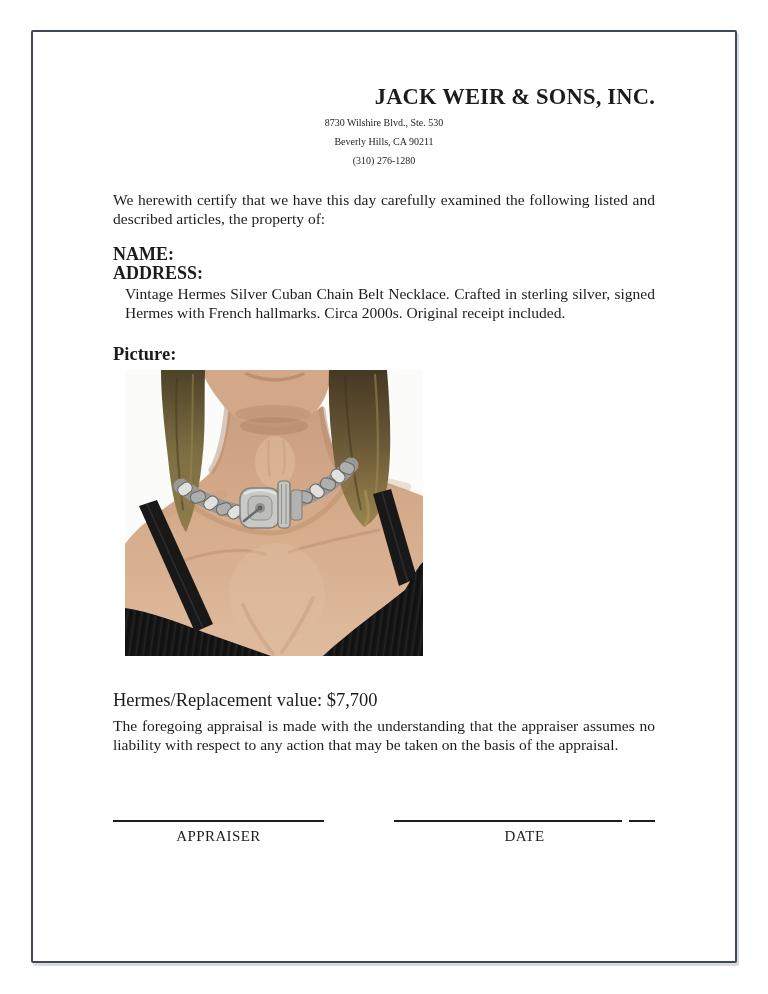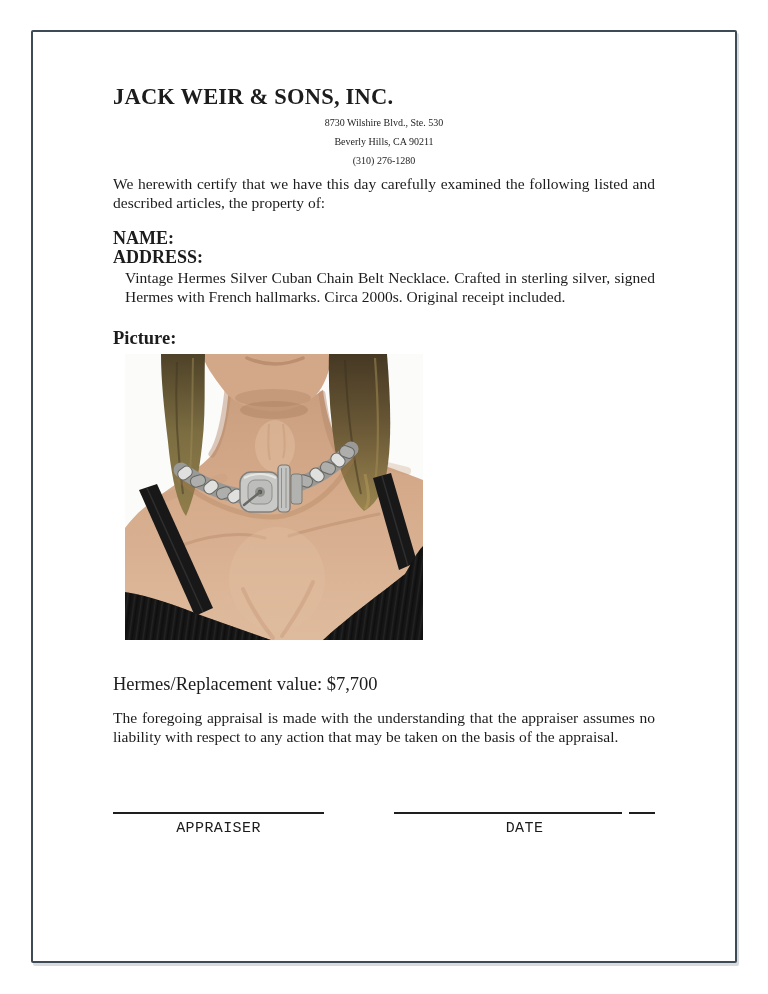--- a/index.html
+++ b/index.html
@@ -16,35 +16,35 @@
     width:702px;height:929px;
     border:2px solid #3e4a56;
     border-radius:2px;
     box-shadow:2px 3px 0 rgba(120,130,140,.28);
     background:#ffffff;
   }
   .content{position:absolute;left:113px;top:0;width:542px;}
   .title{
     margin-top:84px;
     font-size:22.5px;line-height:26px;font-weight:bold;
-    text-align:left;letter-spacing:.2px;
+    text-align:right;letter-spacing:.2px;
   }
   .addr{font-size:10px;line-height:19px;text-align:center;}
   .addr.first{margin-top:3px;}
   .block{font-size:15.5px;line-height:19px;text-align:justify;margin:0;}
-  .cert{margin-top:4px;}
+  .cert{margin-top:20px;}
   .owner{margin-top:17px;font-size:18px;line-height:19px;font-weight:bold;}
   .h2{font-size:18.5px;line-height:24px;margin-top:21px;font-weight:normal;}
   .desc-text{margin-top:1px;margin-left:12px;}
   .pic-h{margin-top:20px;font-weight:bold;}
   .photo{display:block;margin:4px 0 0 12px;}
   .retail{margin-top:32px;}
   .retail .val{white-space:nowrap;}
-  .disclaimer{margin-top:12px;}
-  .sigrow{margin-top:56px;display:flex;justify-content:space-between;align-items:flex-start;font-family:Liberation Mono, monospace;}
+  .disclaimer{margin-top:4px;}
+  .sigrow{margin-top:56px;display:flex;justify-content:space-between;align-items:flex-start;}
   .sigblock-left{width:211px;}
   .sigblock-right{width:261px;}
   .sig-line{height:10px;border-bottom:2px solid #1e1e1e;}
   .sig-line-row{display:flex;gap:7px;}
   .sig-line-long{width:228px;height:10px;border-bottom:2px solid #1e1e1e;}
   .sig-line-short{width:26px;height:10px;border-bottom:2px solid #1e1e1e;}
   .sig-label{margin-top:6px;text-align:center;font-size:15px;letter-spacing:.4px;}
 </style>
 </head>
 <body>

